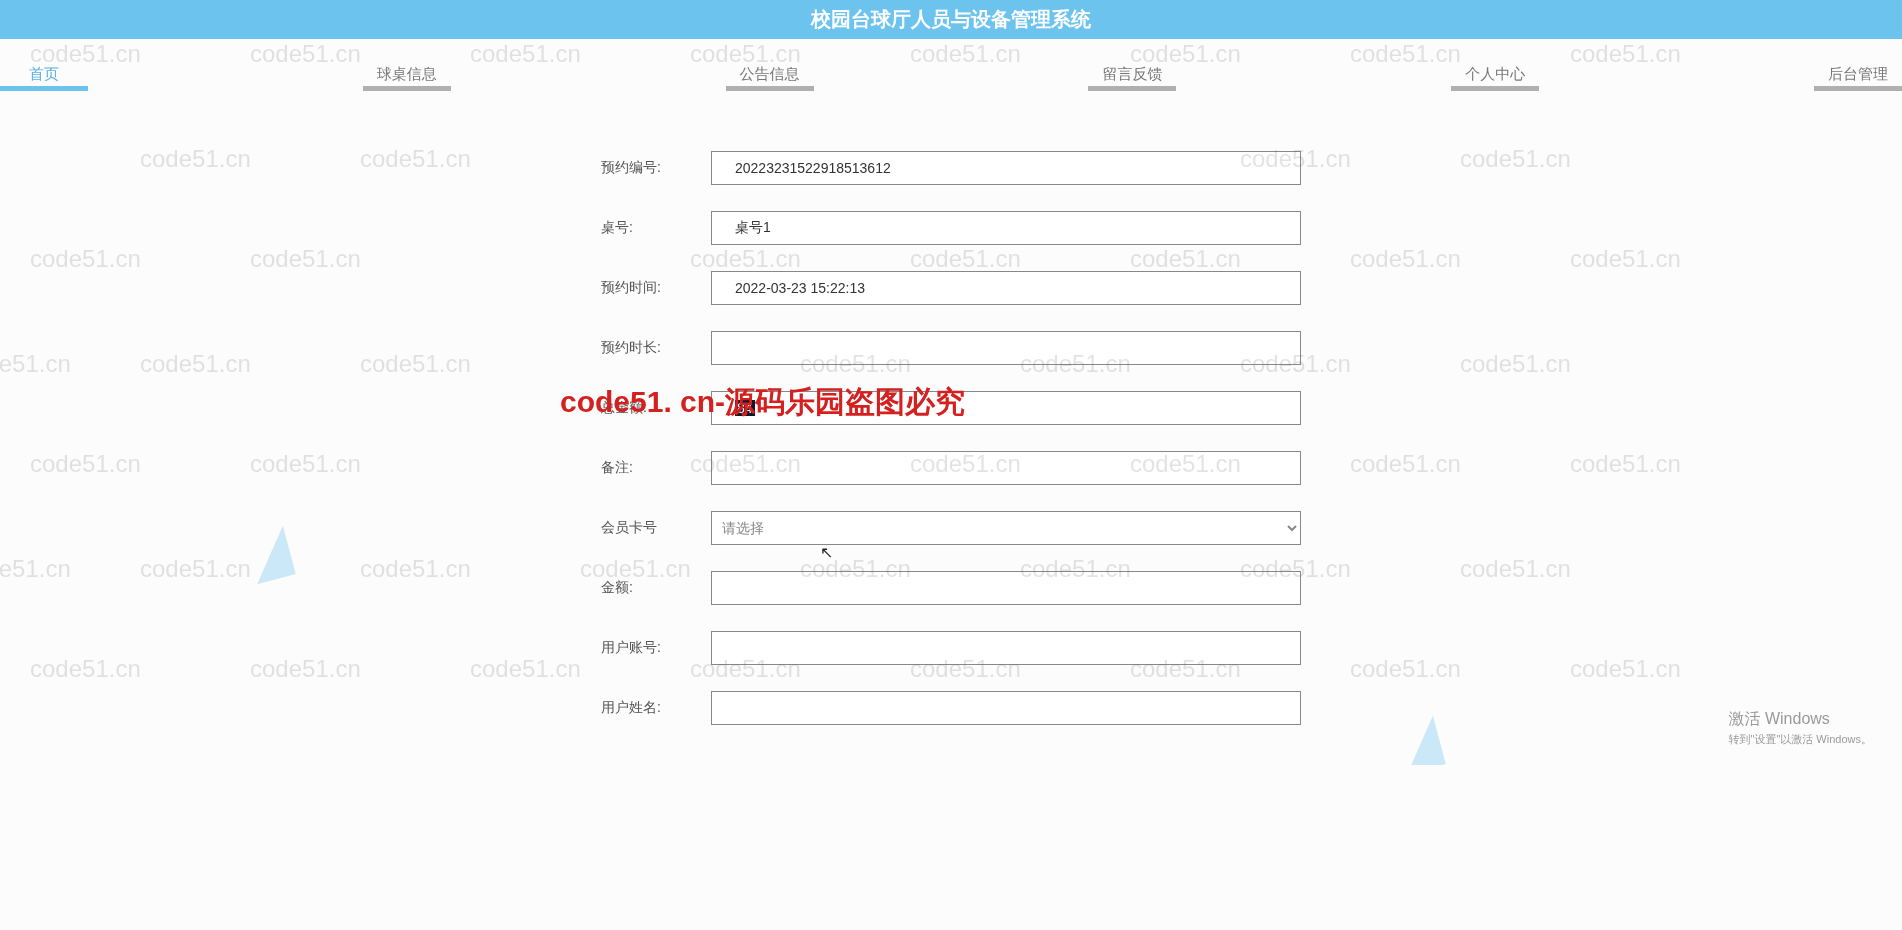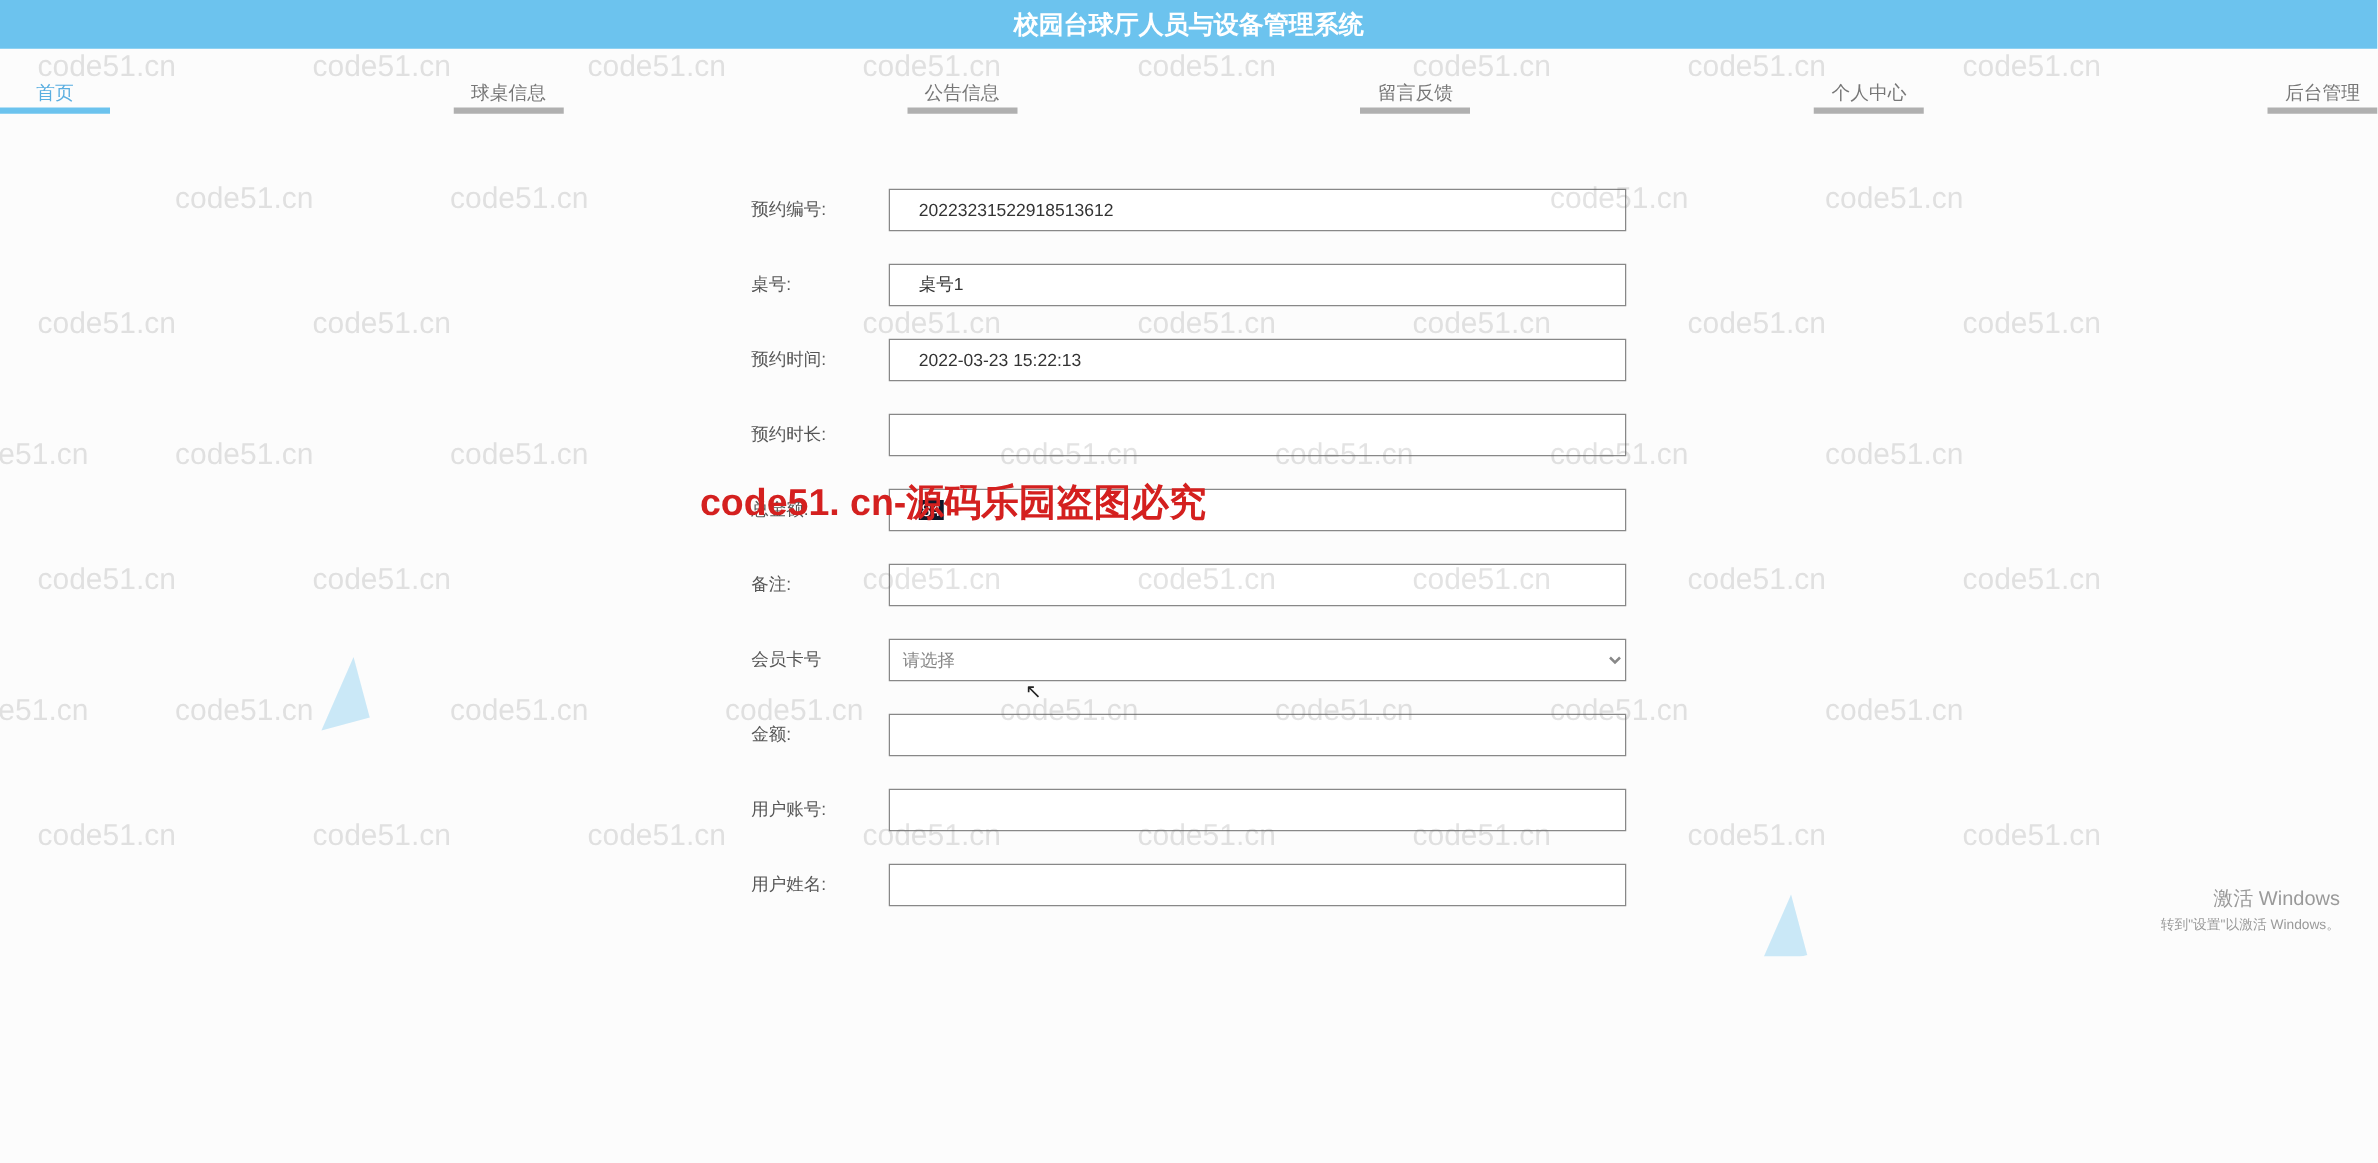--- a/index.html
+++ b/index.html
@@ -106,21 +106,21 @@
       border-left: 40px solid transparent;
       border-right: 0 solid transparent;
       border-bottom: 50px solid rgba(108,195,238,0.35);
       transform: rotate(-15deg);
     }
     .activation {
       position: absolute;
       right: 30px;
       bottom: 18px;
       color: #9a9a9a;
-      text-align: right;
+      text-align: left;
     }
     .activation-title {
       font-size: 16px;
     }
     .activation-sub {
       font-size: 11px;
       margin-top: 2px;
     }
     .cursor {
       position: absolute;

